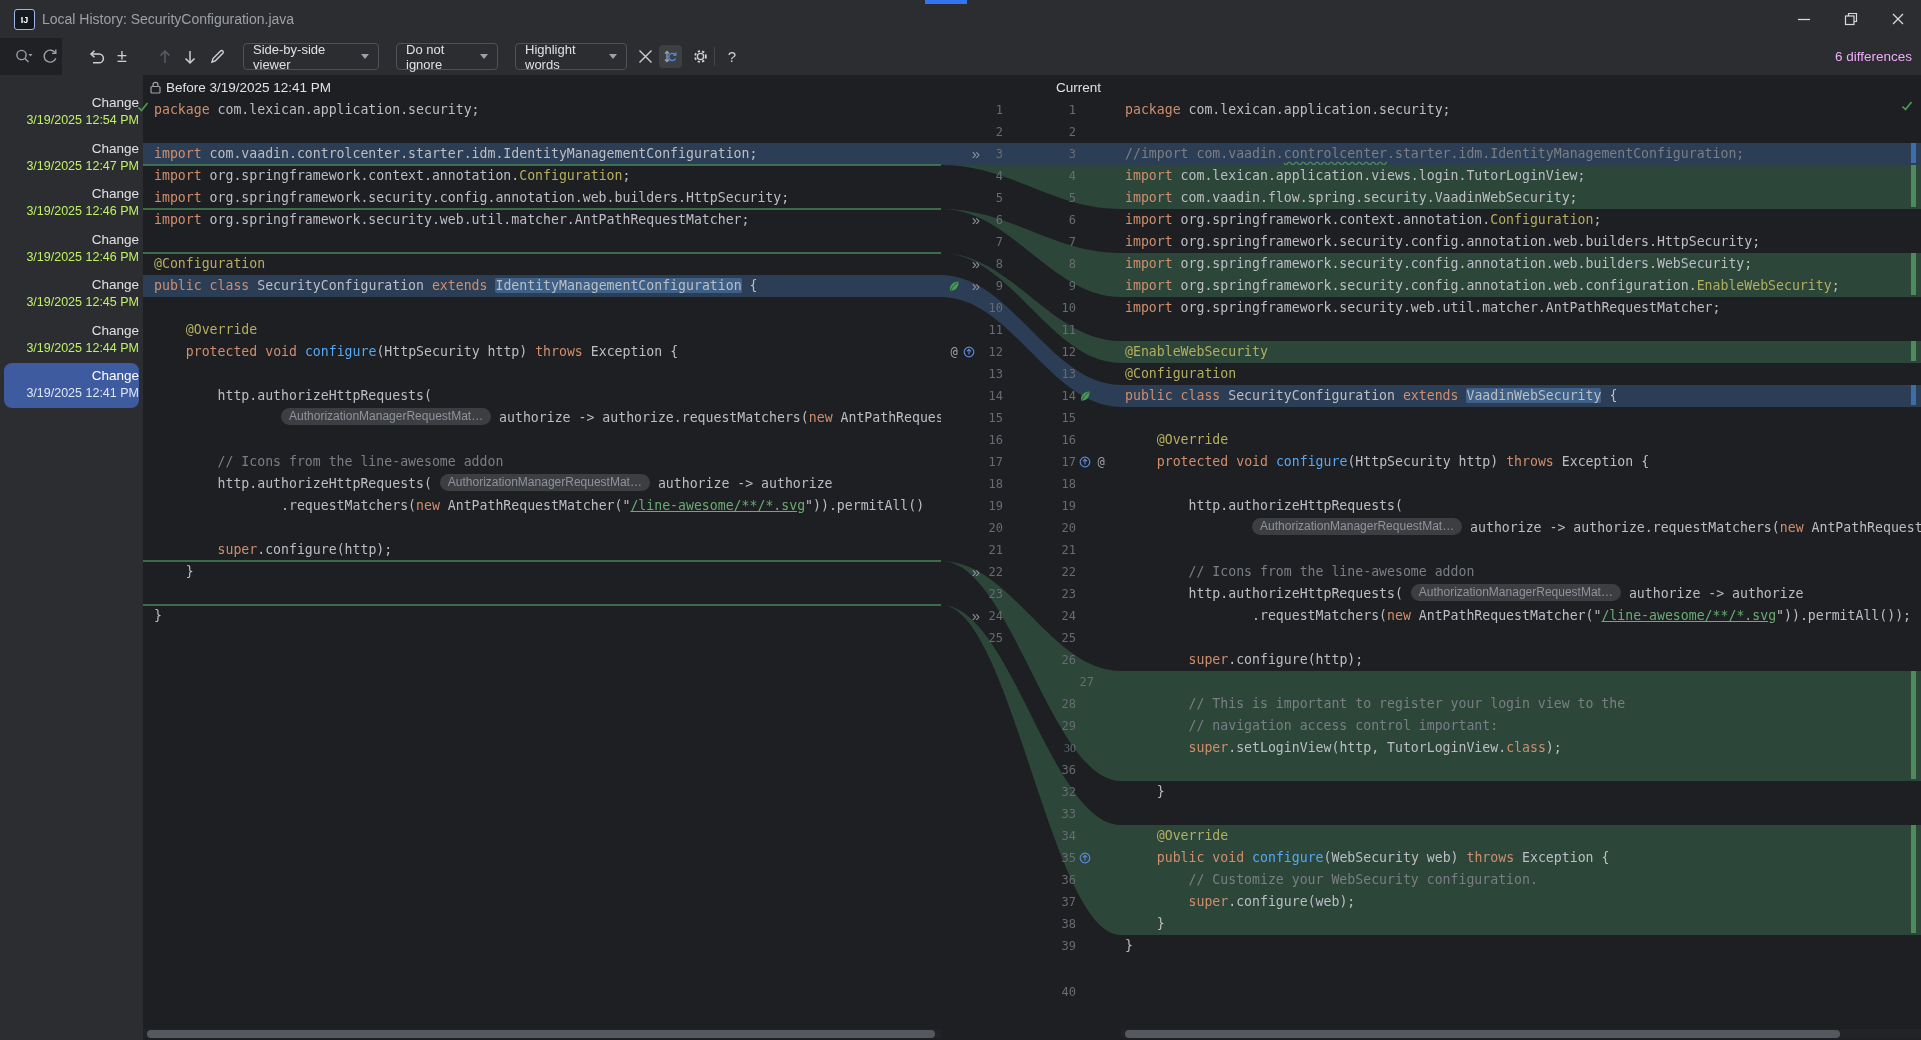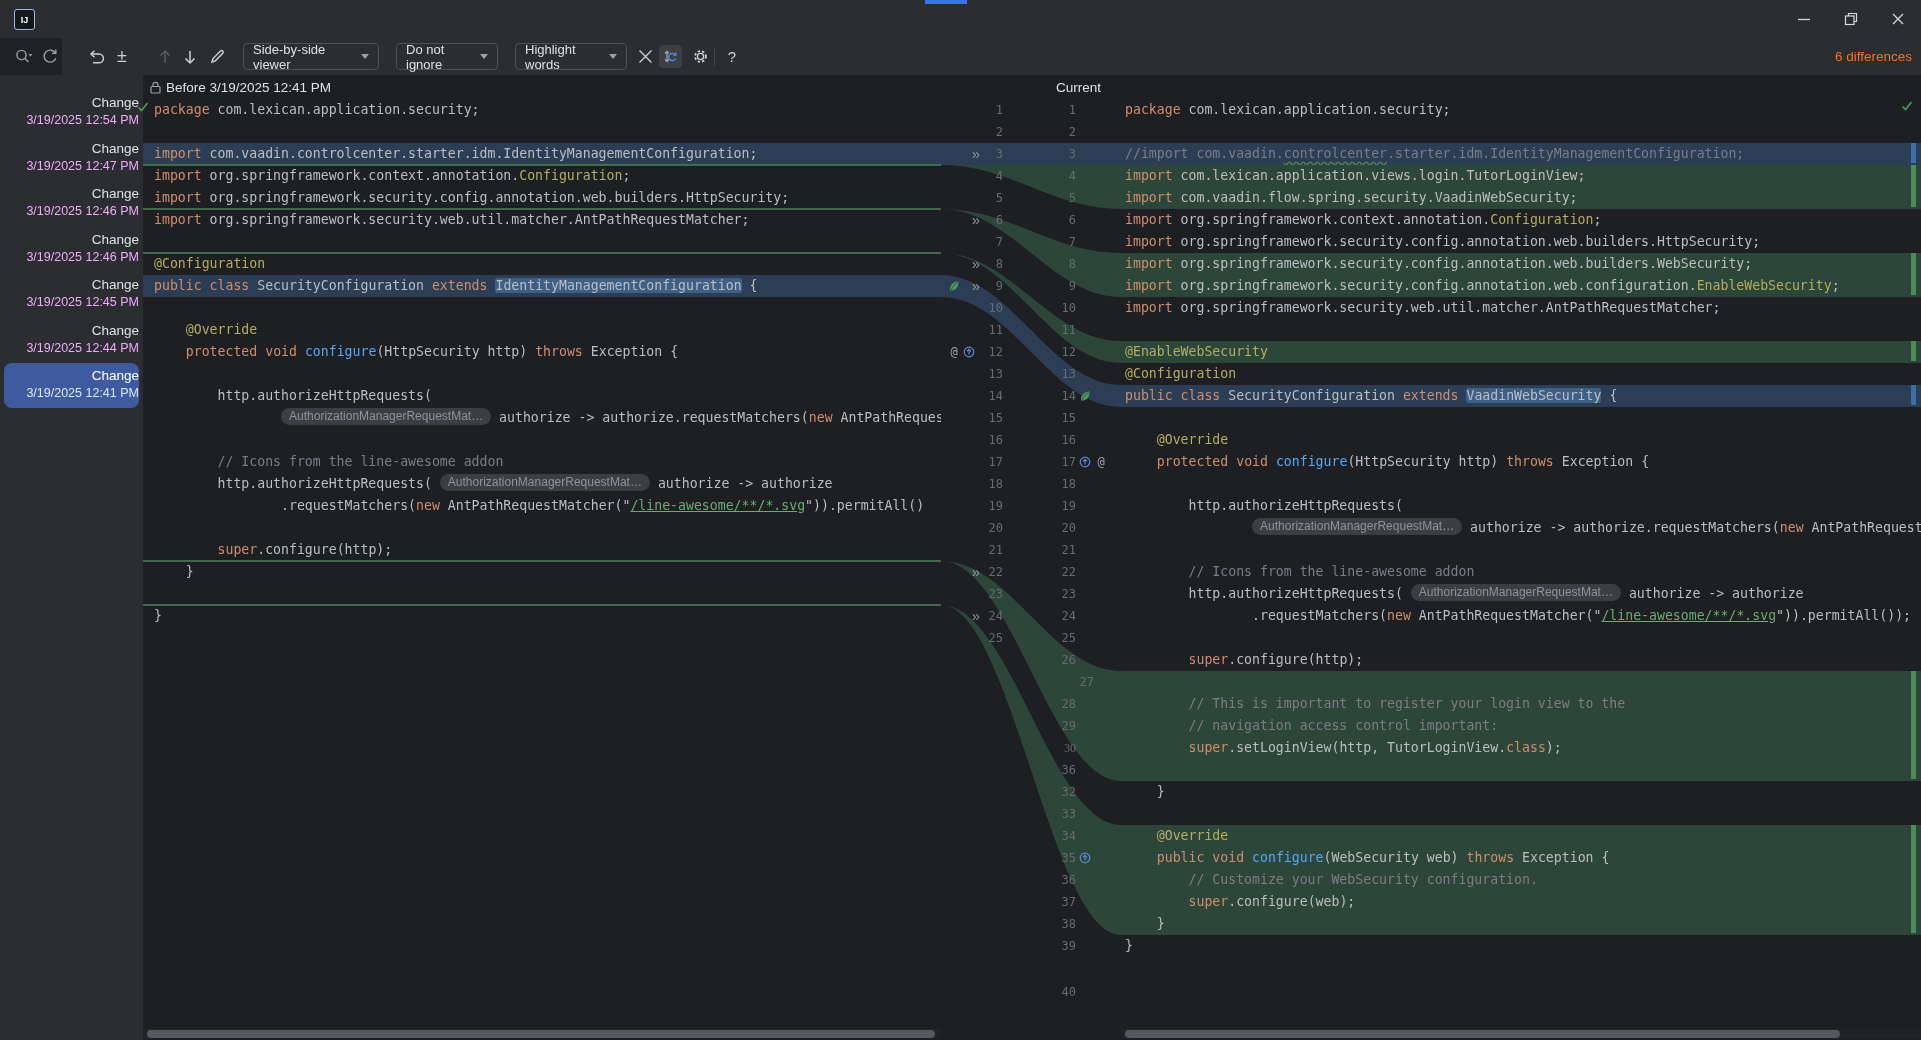--- a/index.html
+++ b/index.html
@@ -18,26 +18,26 @@
   .toolbar{position:absolute;left:0;top:38px;width:100%;height:37px;background:#2b2d30;border-bottom:1px solid #393b40;}
   .tb-dark{position:absolute;left:0;top:0;width:62px;height:37px;background:#202124;}
   .tb-icon{position:absolute;top:0;height:37px;display:flex;align-items:center;justify-content:center;color:#ced0d6;}
   .tb-icon.dim{color:#5a5e65;}
   .dd{position:absolute;top:5px;height:25px;border:1px solid #4e5157;border-radius:4px;display:flex;align-items:center;
       padding:0 9px;font-size:13px;color:#dfe1e5;gap:7px;background:#2b2d30;}
   .dd .car{width:0;height:0;border-left:4px solid transparent;border-right:4px solid transparent;border-top:5px solid #9da0a8;}
   .sync-btn{position:absolute;left:659px;top:7px;width:23px;height:23px;background:#3d4043;border-radius:4px;
             display:flex;align-items:center;justify-content:center;}
   .tb-sep{position:absolute;left:714px;top:9px;width:1px;height:19px;background:#43454a;}
-  .diff-count{position:absolute;right:9px;top:0;height:37px;line-height:37px;font-size:13.5px;color:#f97316;}
+  .diff-count{position:absolute;right:9px;top:0;height:37px;line-height:37px;font-size:13.5px;color:#f0abfc;}
   
   .sidebar{position:absolute;left:0;top:75px;width:143px;height:965px;background:#2b2d30;border-right:1px solid #1e1f22;}
   .chg{position:absolute;left:4px;width:135px;height:45px;border-radius:8px;padding:3px 0 0 10px;box-sizing:border-box;text-align:right;}
   .chg .l1{font-size:13.5px;color:#dfe1e5;line-height:19px;}
-  .chg .l2{font-size:12.5px;color:#f0abfc;line-height:17px;}
+  .chg .l2{font-size:12.5px;color:#bef264;line-height:17px;}
   .chg.sel{background:#3d5b9e;}
   .chg.sel .l1{color:#ffffff;}
   .chg.sel .l2{color:#dde6f7;}
   
   .content{position:absolute;left:143px;top:75px;width:1778px;height:722px;background:#1e1f22;}
   .pane-hdr{position:absolute;top:0;height:24px;font-size:13.5px;color:#dfe1e5;display:flex;align-items:center;gap:5px;}
   .editor{position:absolute;top:0;height:965px;overflow:hidden;}
   .ed-left{left:0;width:798px;}
   .ed-right{left:978px;width:800px;}
   .row{position:absolute;height:22px;line-height:22px;white-space:pre;font-family:"DejaVu Sans Mono",monospace;
@@ -69,20 +69,21 @@
   .hscroll{position:absolute;top:1030px;height:8px;background:#55585e;border-radius:4px;}
   .ok-check{position:absolute;}
 </style>
 </head>
 <body>
 
 <div class="app">
 
   <div class="titlebar">
     <div class="app-icon">IJ</div>
+    <div class="win-title">Local History: SecurityConfiguration.java</div>
     <div class="drag-pill"></div>
     <div class="winbtns">
       <div class="winbtn">
         <svg width="14" height="14" viewBox="0 0 14 14">
             <line x1="1" y1="7.5" x2="13" y2="7.5" stroke="#d7d9dd" stroke-width="1.3"></line>
           </svg>
       </div>
       <div class="winbtn">
         <svg width="14" height="14" viewBox="0 0 14 14" fill="none" stroke="#d7d9dd" stroke-width="1.2">
           <rect x="1.5" y="4" width="8.5" height="8.5"></rect>

